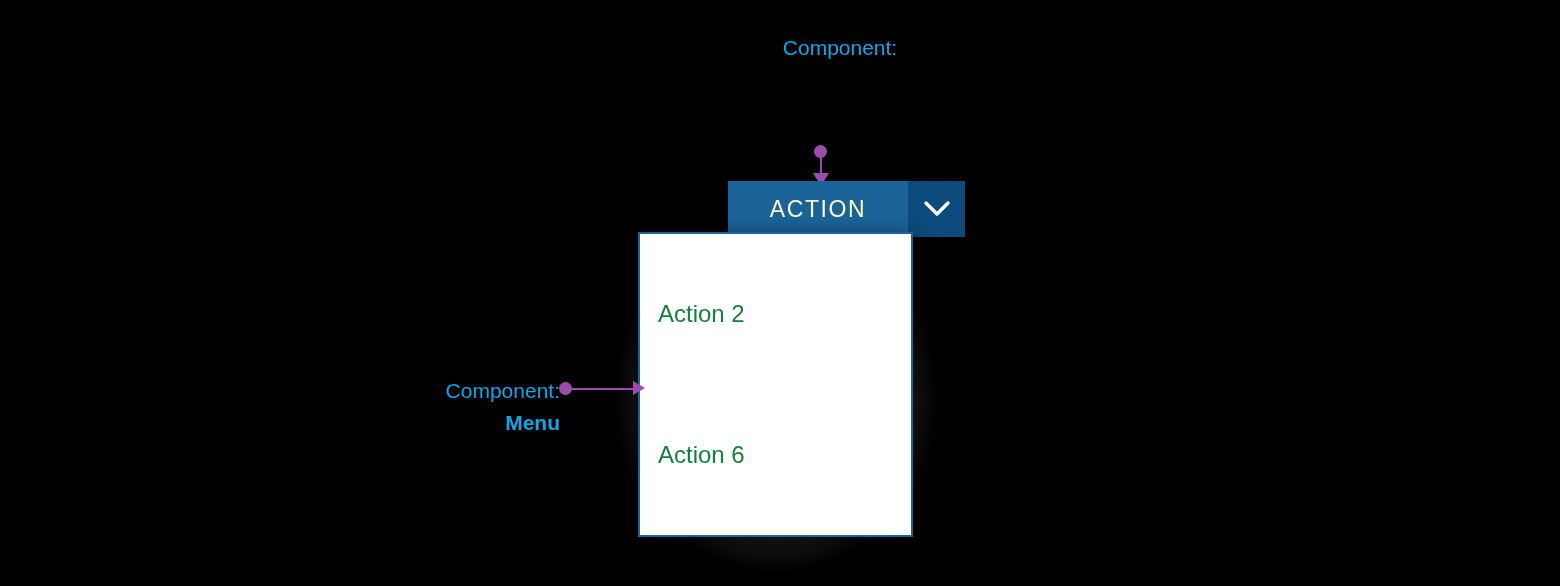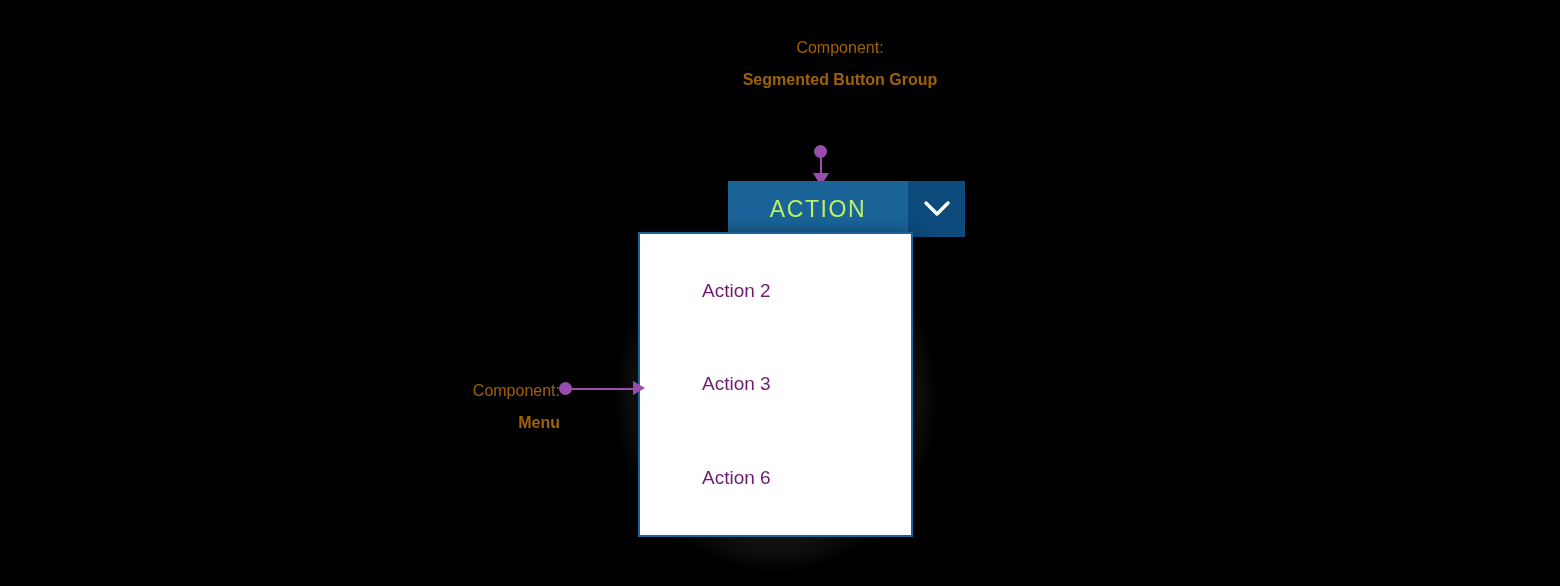--- a/index.html
+++ b/index.html
@@ -9,22 +9,22 @@
     font-family:"Liberation Sans", sans-serif;
     overflow:hidden;
     position:relative;
   }
 
   .stage{position:absolute;inset:0;}
 
   
   .annot{
     position:absolute;
-    color:#a16207;
-    font-size:16px;
+    color:#0ea5e9;
+    font-size:21px;
     line-height:32px;
     white-space:nowrap;
   }
   .annot .lbl{font-weight:400;}
   .annot .val{font-weight:700;}
 
   #annot-top{
     left:560px;top:32px;width:560px;
     text-align:center;
   }
@@ -65,21 +65,21 @@
   
   #segmented-group{
     position:absolute;
     left:728px;top:181px;
     height:56px;
     display:flex;
     align-items:stretch;
   }
   #segmented-group .seg-main{
     background:#1A6499;
-    color:#bef264;
+    color:#fef9c3;
     font-size:23px;
     letter-spacing:1.6px;
     display:flex;align-items:center;justify-content:center;
     padding:0 26px;
     min-width:128px;
   }
   #segmented-group .seg-toggle{
     background:#0C4B7C;
     width:57px;
     display:flex;align-items:center;justify-content:center;
@@ -101,35 +101,33 @@
     background:#FFFFFF;
     border:2px solid #1A6499;
     box-sizing:border-box;
     box-shadow:0 4px 18px rgba(0,0,0,0.55);
     display:flex;
     flex-direction:column;
     justify-content:space-around;
     padding:10px 0;
   }
   #menu .menu-item{
-    font-size:19px;
-    color:#701a75;
+    font-size:24px;
+    color:#15803d;
     padding:0 18px;
     line-height:32px;
-    margin-left:44px;
   }
 </style>
 </head>
 <body>
 
 <div class="stage">
 
   <div id="annot-top" class="annot">
     <div class="lbl">Component:</div>
-    <div class="val">Segmented Button Group</div>
   </div>
 
   <div class="dot" style="left:814px;top:145px;"></div>
   <div class="vline" style="left:820px;top:156px;height:24px;"></div>
   <div class="arrow-down" style="left:813px;top:173px;"></div>
 
   <div id="segmented-group">
     <div class="seg-main">ACTION</div>
     <div class="seg-toggle">
       <span>
@@ -137,21 +135,20 @@
           <path d="M3 3 L14 14 L25 3" fill="none" stroke="#FFFFFF" stroke-width="3.4" stroke-linecap="round" stroke-linejoin="round"></path>
         </svg>
       </span>
     </div>
   </div>
 
   <div id="menu-shadow"></div>
 
   <div id="menu">
     <div class="menu-item">Action 2</div>
-    <div class="menu-item">Action 3</div>
     <div class="menu-item">Action 6</div>
   </div>
 
   <div id="annot-left" class="annot">
     <div class="lbl">Component:</div>
     <div class="val">Menu</div>
   </div>
 
   <div class="dot" style="left:559px;top:382px;"></div>
   <div class="hline" style="left:571px;top:388px;width:64px;"></div>

